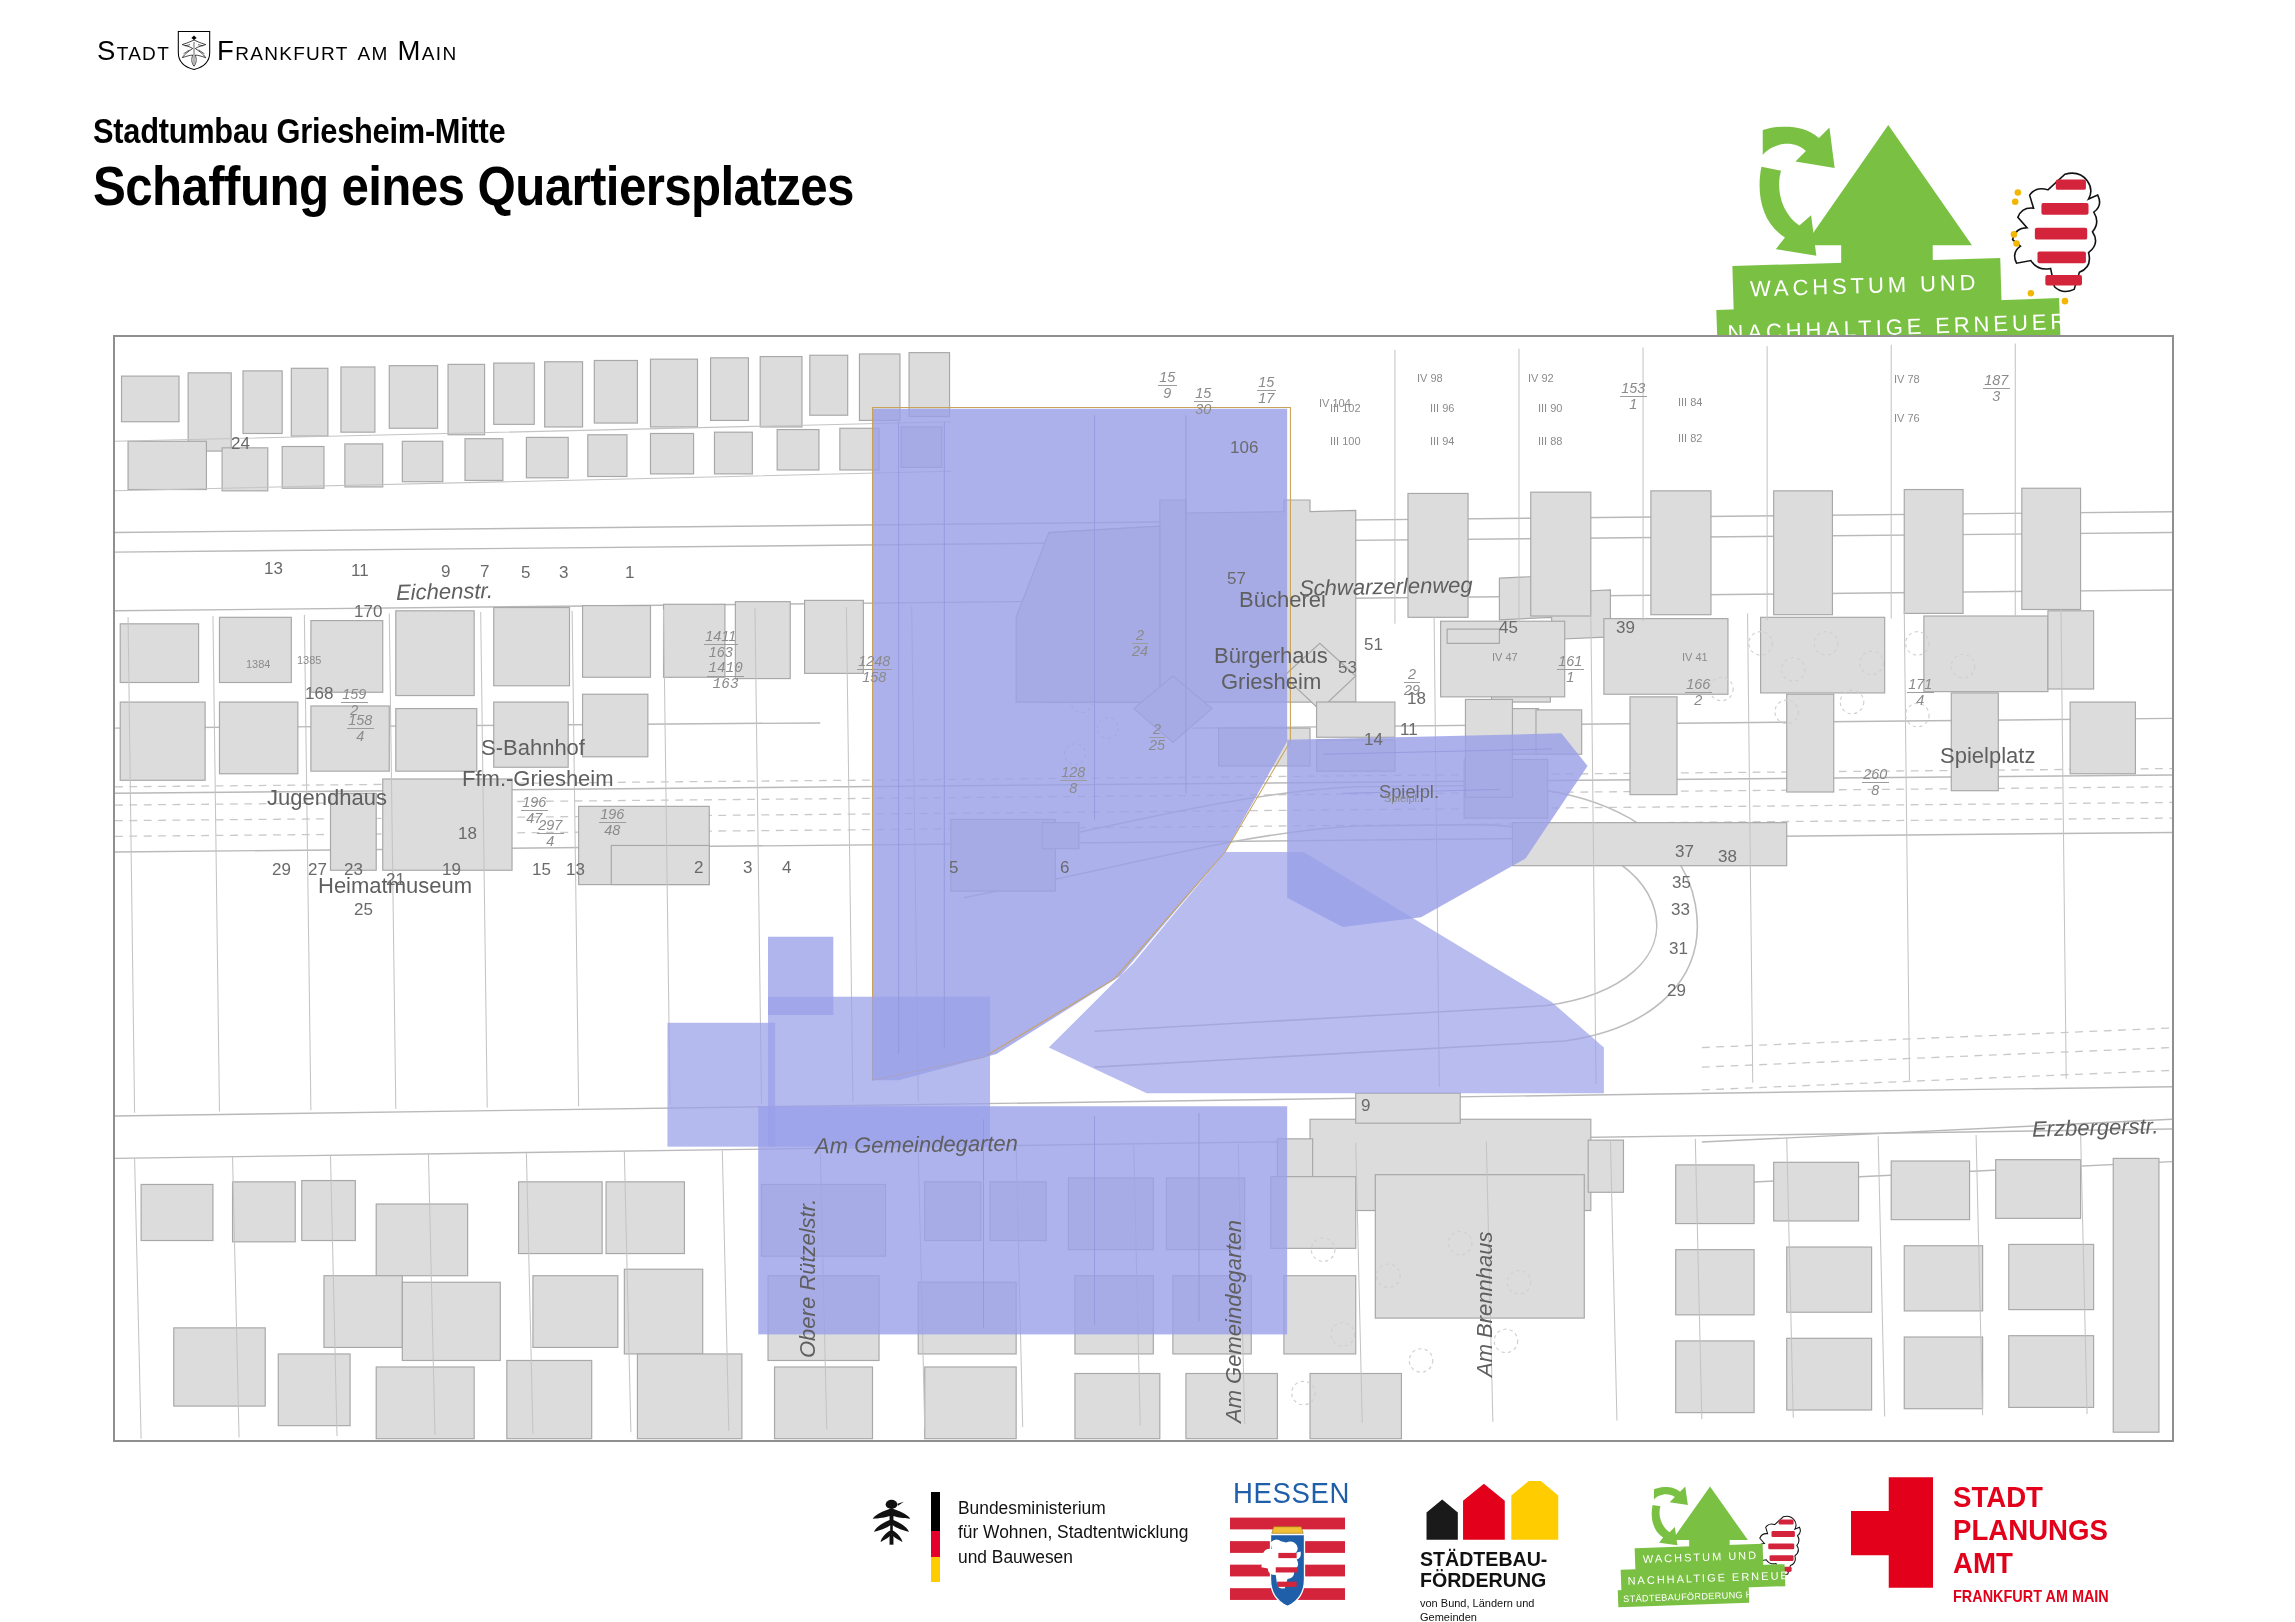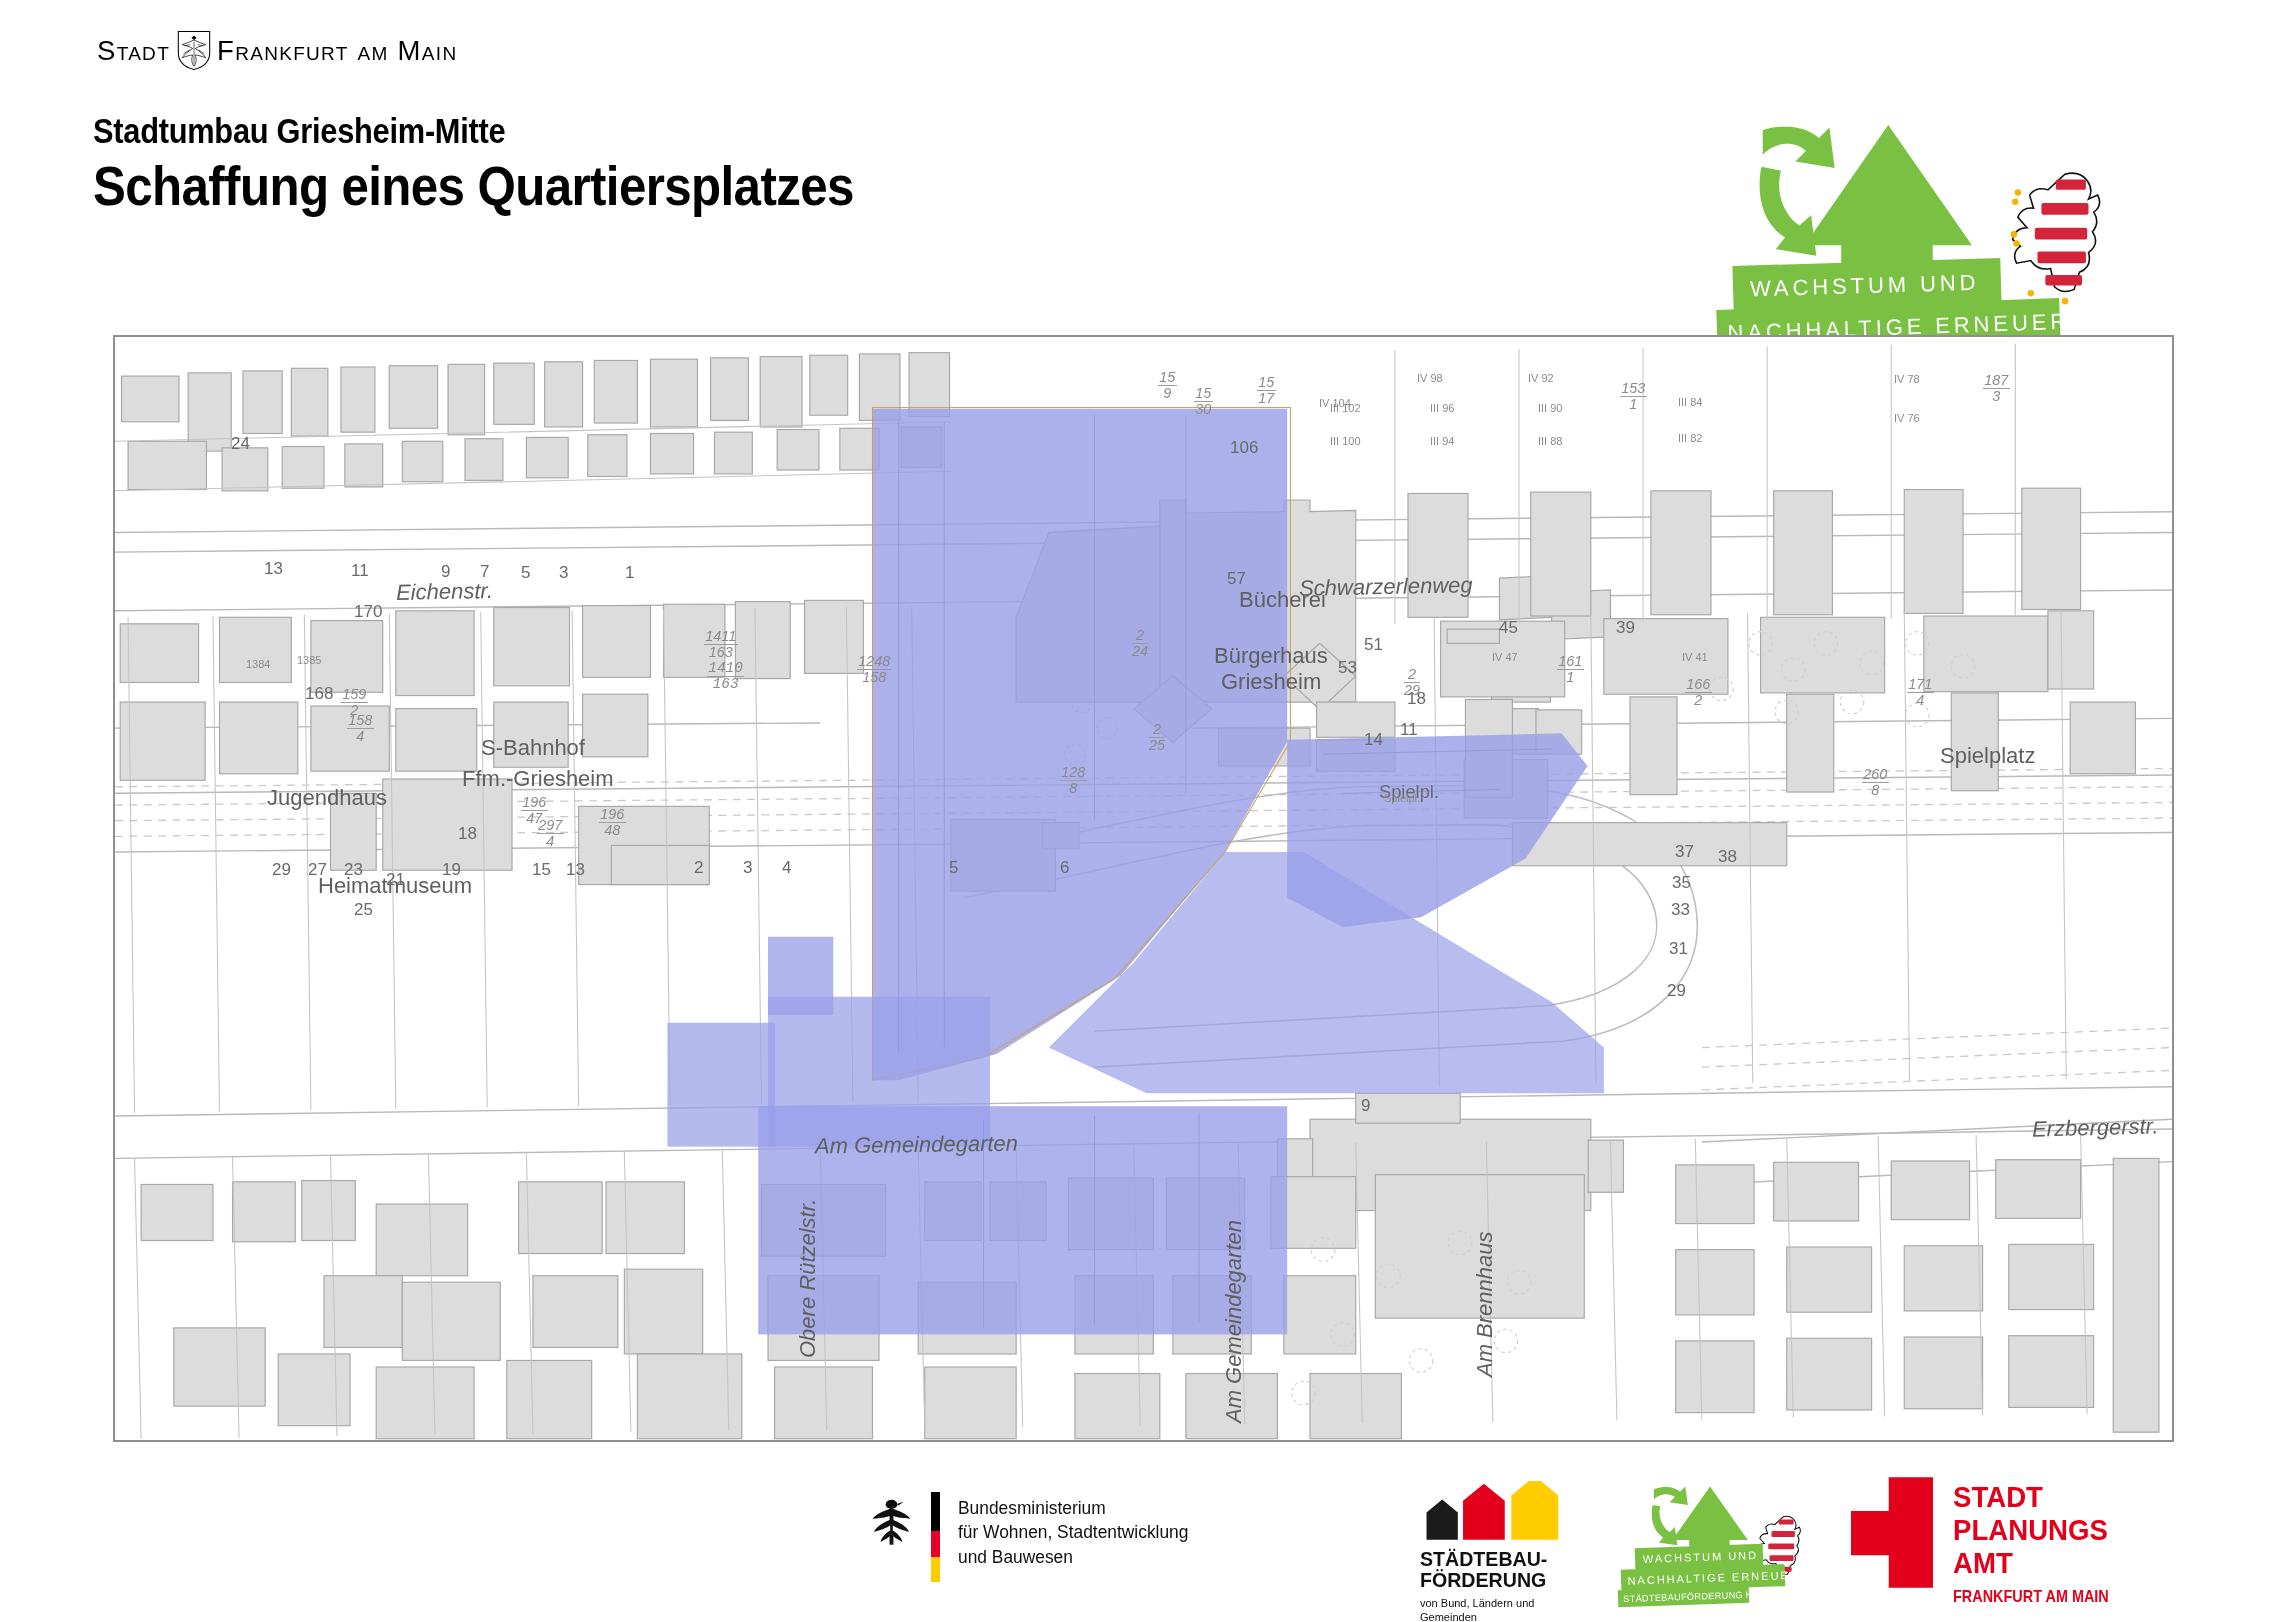--- a/index.html
+++ b/index.html
@@ -670,20 +670,42 @@
       </g>
     </svg>
     <div class="flagbar"></div>
     <div class="bmtext">
       <div>Bundesministerium</div>
       <div>für Wohnen, Stadtentwicklung</div>
       <div>und Bauwesen</div>
     </div>
   </div>
 
+  <div class="f-logo" id="logo-hessen">
+    <div class="hword">HESSEN</div>
+    <svg class="flag" viewBox="0 0 176 150">
+      <rect x="0" y="0" width="176" height="150" fill="#fff"></rect>
+      <g fill="#d4243c">
+        <rect x="0" y="4" width="176" height="18"></rect>
+        <rect x="0" y="40" width="176" height="18"></rect>
+        <rect x="0" y="76" width="176" height="18"></rect>
+        <rect x="0" y="112" width="176" height="18"></rect>
+      </g>
+      <path d="M62 30 L114 30 L114 98 Q114 128 88 140 Q62 128 62 98 Z" fill="#1f5fa9" stroke="#fff" stroke-width="2"></path>
+      <path d="M64 28 h48 l-3 -10 h-42 z" fill="#f2c037" stroke="#9c7a10" stroke-width="1"></path>
+      <g fill="#fff">
+        <path d="M86 42 q10 -4 16 4 q4 8 -2 12 l8 -2 q2 10 -6 12 q6 10 -4 16 q2 12 -10 14 l-4 14 q-10 2 -12 -6 l-2 -14 q-12 0 -12 -10 l-10 -2 q0 -10 8 -12 l-6 -8 q4 -10 14 -8 l-2 -10 q8 -8 16 -2 z"></path>
+      </g>
+      <g fill="#d4243c">
+        <rect x="74" y="58" width="28" height="8"></rect>
+        <rect x="70" y="80" width="34" height="8"></rect>
+        <rect x="72" y="102" width="30" height="8"></rect>
+      </g>
+    </svg>
+  </div>
 
   <div class="f-logo" id="logo-sbf">
     <svg class="houses" viewBox="0 0 230 90">
       <path d="M10 90 L10 48 L34 28 L58 48 L58 90 Z" fill="#1a1a1a"></path>
       <path d="M66 90 L66 30 L98 4 L130 30 L130 90 Z" fill="#e2001a"></path>
       <path d="M140 90 L140 22 L176 -8 L212 22 L212 90 Z" fill="#ffcc00"></path>
     </svg>
     <div class="sbtitle">
       <div>STÄDTEBAU-</div>
       <div>FÖRDERUNG</div>

